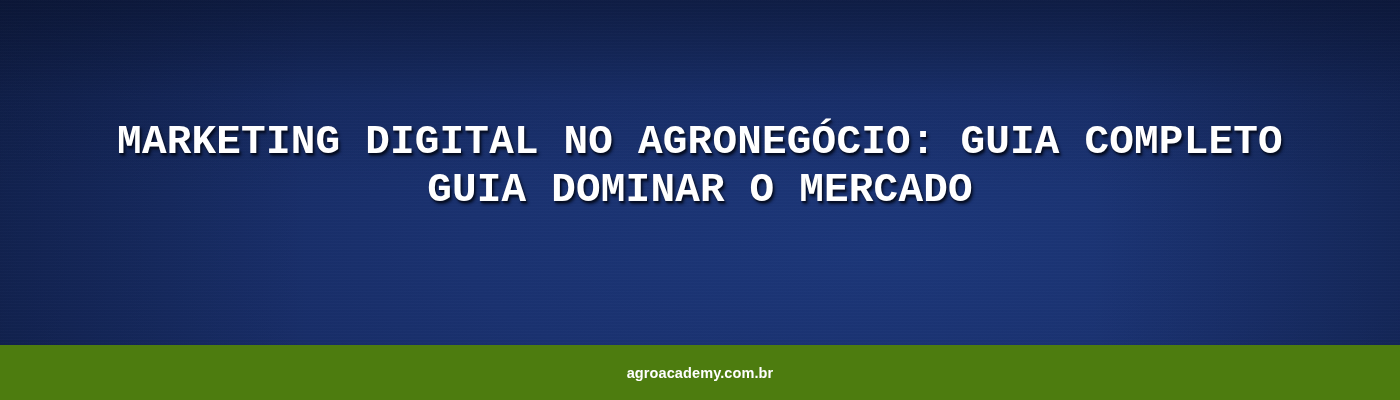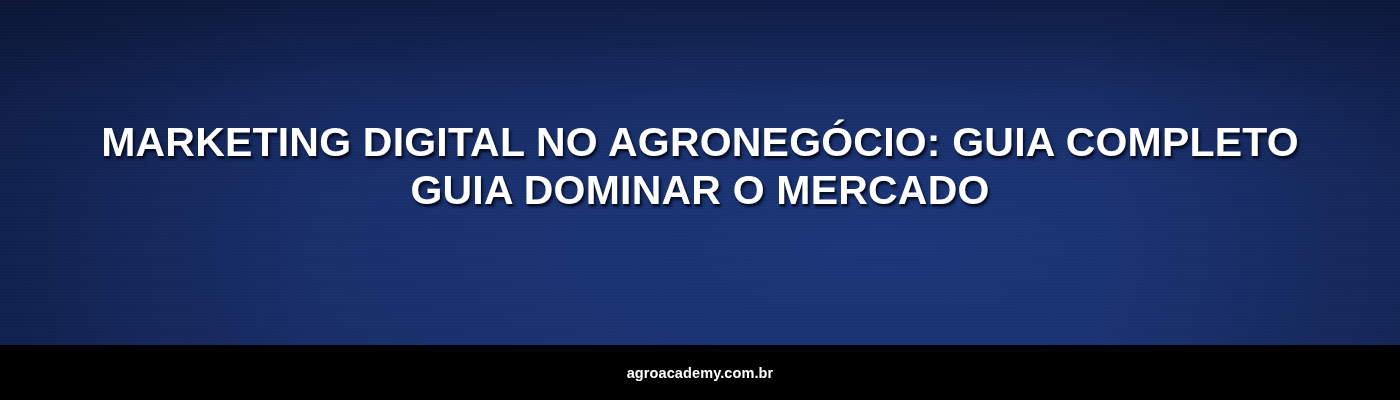--- a/index.html
+++ b/index.html
@@ -73,40 +73,40 @@
     display: flex;
     flex-direction: column;
     align-items: center;
     justify-content: flex-start;
     padding-top: 118px;
     box-sizing: border-box;
   }
 
   .title-line {
     color: #ffffff;
-    font-family: Liberation Sans, sans-serif;
+    font-family: Liberation Mono, monospace;
     font-weight: bold;
     font-size: 41px;
     line-height: 48px;
     letter-spacing: 0.2px;
     text-align: center;
     white-space: nowrap;
     text-shadow:
       2px 3px 3px rgba(4,10,28,0.78),
       1px 2px 1px rgba(4,10,28,0.55);
   }
 
   
   #footer-bar {
     position: absolute;
     left: 0;
     top: 345px;
     width: 1400px;
     height: 55px;
-    background: #000000;
+    background: #4d7c0f;
     display: flex;
     align-items: center;
     justify-content: center;
   }
 
   #footer-domain {
     color: #ffffff;
     font-family: "Liberation Sans", sans-serif;
     font-weight: bold;
     font-size: 14.5px;

